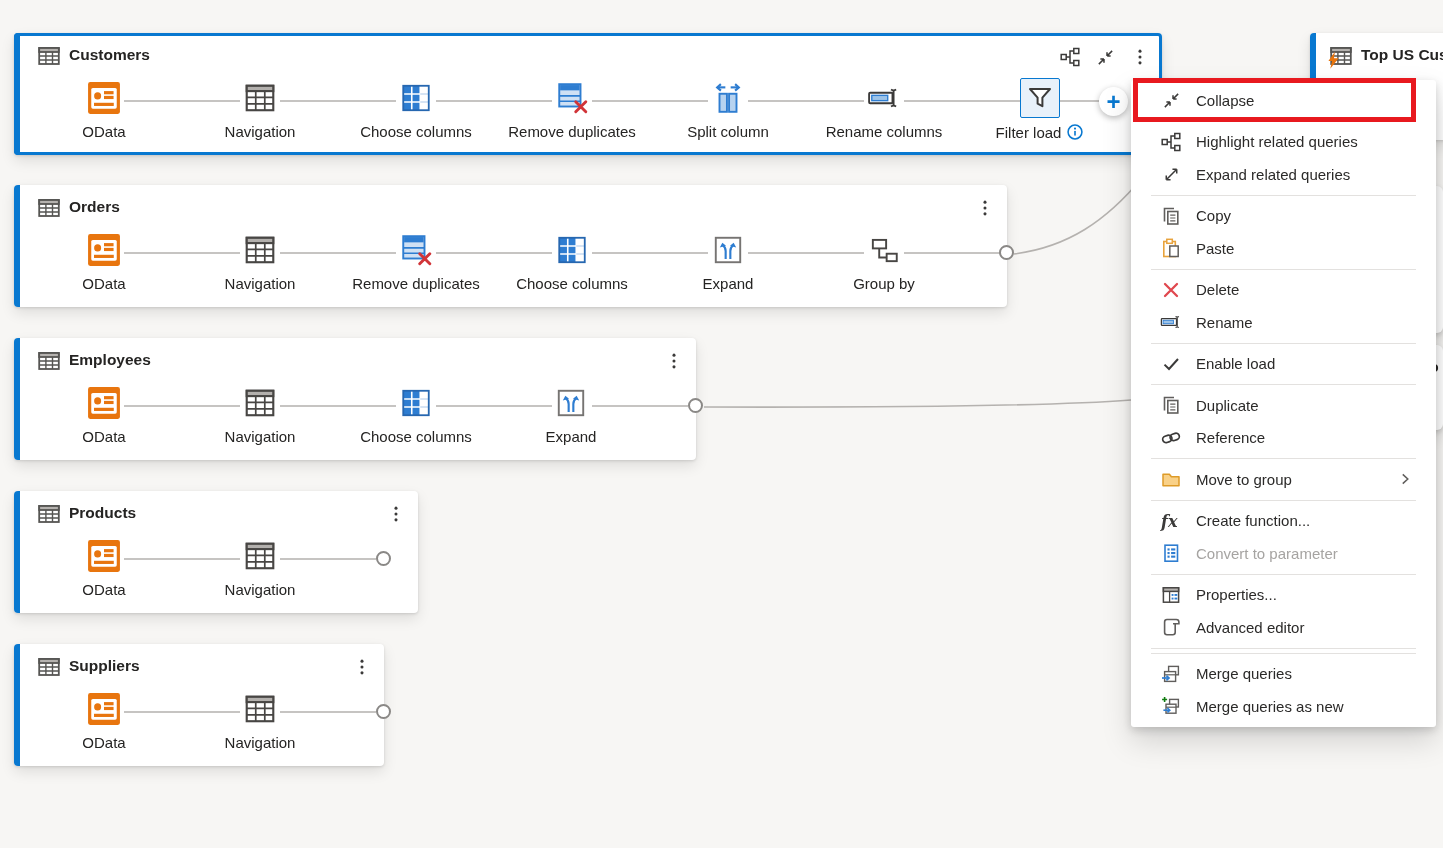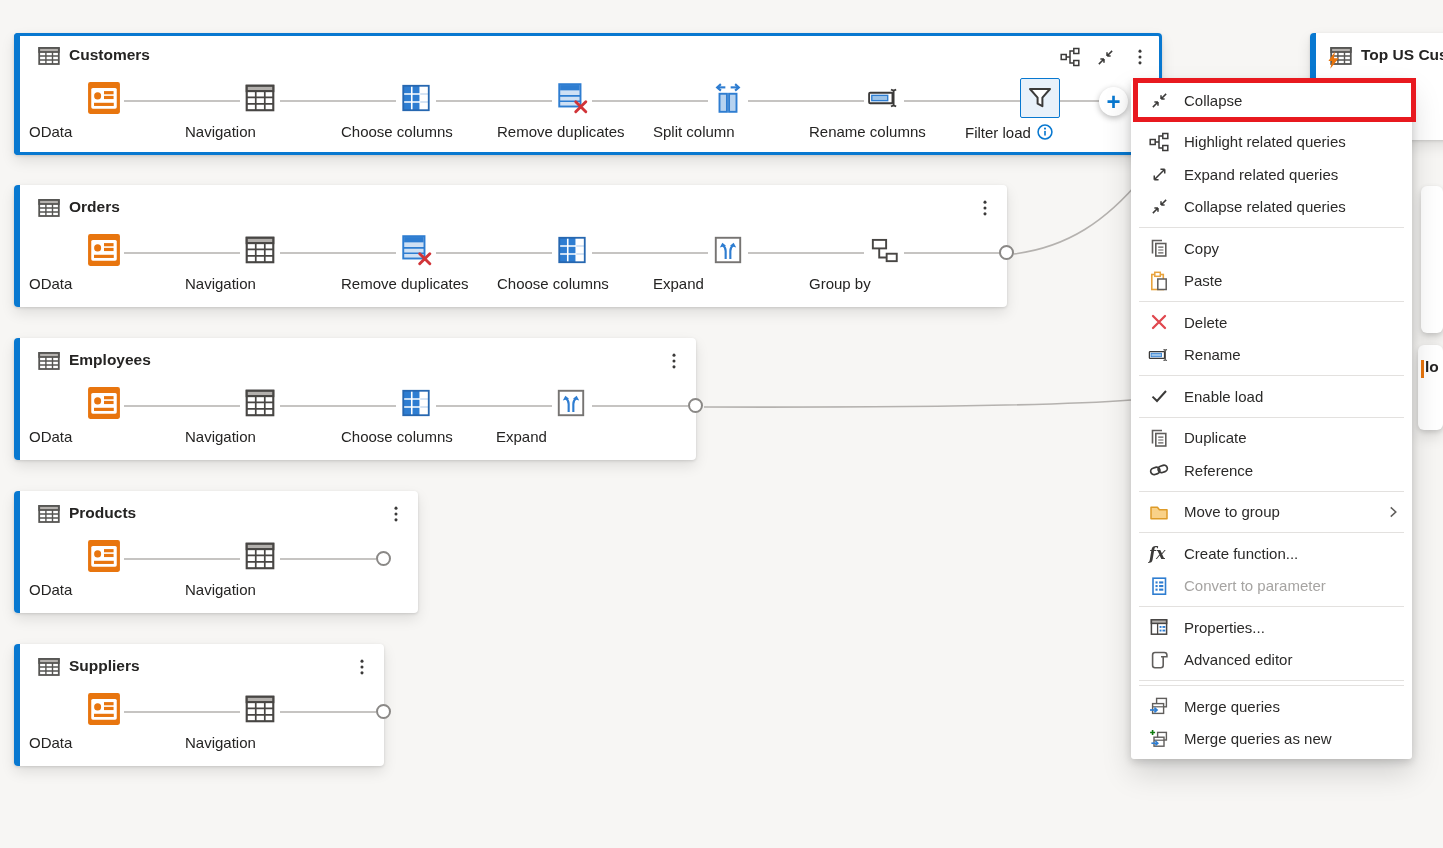--- a/index.html
+++ b/index.html
@@ -13,37 +13,37 @@
         box-shadow:0 1px 3px rgba(0,0,0,.13),0 6px 14px rgba(0,0,0,.10);}
   .card .stripe{position:absolute;left:0;top:0;bottom:0;width:6px;background:#0878d0;
         border-radius:4px 0 0 4px;}
   .card.selected{box-shadow:inset 0 0 0 3px #0878d0,0 1px 3px rgba(0,0,0,.13),0 6px 14px rgba(0,0,0,.10);}
   .card-header{position:absolute;left:24px;top:13px;display:flex;align-items:flex-start;gap:9px;
         font-size:15.5px;font-weight:700;color:#252423;white-space:nowrap;}
   .hdr-actions{position:absolute;top:14px;right:13px;display:flex;align-items:center;gap:16px;}
   .hdr-actions .abtn{cursor:pointer;display:flex;}
   .step{position:absolute;top:48px;width:150px;text-align:center;}
   .step-label{margin-top:5px;font-size:15px;color:#252423;display:flex;align-items:center;
-        justify-content:flex-start;gap:5px;white-space:nowrap;}
+        justify-content:center;gap:5px;white-space:nowrap;}
   .iconwrap{width:40px;height:40px;margin:-3px auto 0;display:flex;align-items:center;justify-content:center;}
   .iconwrap.selbox{border:1.6px solid #0878d0;background:#e8f1fa;border-radius:2px;box-sizing:border-box;}
   .seg{position:absolute;top:67px;height:2px;background:#c6c4c2;}
   .out-circle{position:absolute;top:60px;width:11px;height:11px;background:#fff;
         border:2.5px solid #8a8886;border-radius:50%;z-index:3;}
   .plus-btn{position:absolute;left:1085px;top:54px;width:29px;height:29px;border-radius:50%;
         background:#fff;box-shadow:0 2px 6px rgba(0,0,0,.28);color:#0878d0;font-size:24px;
         font-weight:700;display:flex;align-items:center;justify-content:center;line-height:1;
         z-index:3;cursor:pointer;}
   
   .fragment{position:absolute;background:#fff;z-index:2;box-shadow:0 2px 5px rgba(0,0,0,.14),0 8px 14px rgba(0,0,0,.10);border-radius:6px;}
   .frag-title{position:absolute;left:7px;top:13px;font-size:15.5px;font-weight:700;}
   .frag-orange{position:absolute;left:3px;top:15px;width:3px;height:18px;background:#e8750e;}
   
   .menu{position:absolute;left:1131px;top:80px;width:281px;background:#fff;border-radius:3px;
-        padding:4px 0;z-index:10;box-shadow:0 3px 8px rgba(0,0,0,.16),0 14px 30px rgba(0,0,0,.15);text-align:center;}
+        padding:4px 12px;z-index:10;box-shadow:0 3px 8px rgba(0,0,0,.16),0 14px 30px rgba(0,0,0,.15);text-align:center;}
   .mi{height:32.5px;display:flex;align-items:center;font-size:15px;color:#2b2a29;cursor:pointer;}
   .mi .ic{width:22px;margin:0 14px 0 17px;display:flex;justify-content:center;align-items:center;}
   .mi.disabled{color:#a6a4a2;cursor:default;}
   .mi .chev{margin-left:auto;margin-right:10px;display:flex;}
   .msep{height:1px;background:#e3e1df;margin:4px 8px;}
   .redbox{position:absolute;left:1133px;top:78px;width:273px;height:34px;border:5px solid #e8191f;z-index:12;}
   .tbl-ic{position:relative;display:flex;}
   .bolt{position:absolute;left:-3px;bottom:-4px;}
 </style>
 </head>
@@ -601,28 +601,20 @@
       <span>Highlight related queries</span>
     </div>
     <div class="mi">
       <span class="ic">
           <svg width="19" height="19">
             <use href="#i-expandrel"></use>
           </svg>
         </span>
       <span>Expand related queries</span>
     </div>
-    <div class="mi">
-      <span class="ic">
-          <svg width="19" height="19">
-            <use href="#i-collapse"></use>
-          </svg>
-        </span>
-      <span>Collapse related queries</span>
-    </div>
     <div class="msep"></div>
     <div class="mi">
       <span class="ic">
           <svg width="20" height="20">
             <use href="#i-copy"></use>
           </svg>
         </span>
       <span>Copy</span>
     </div>
     <div class="mi">

